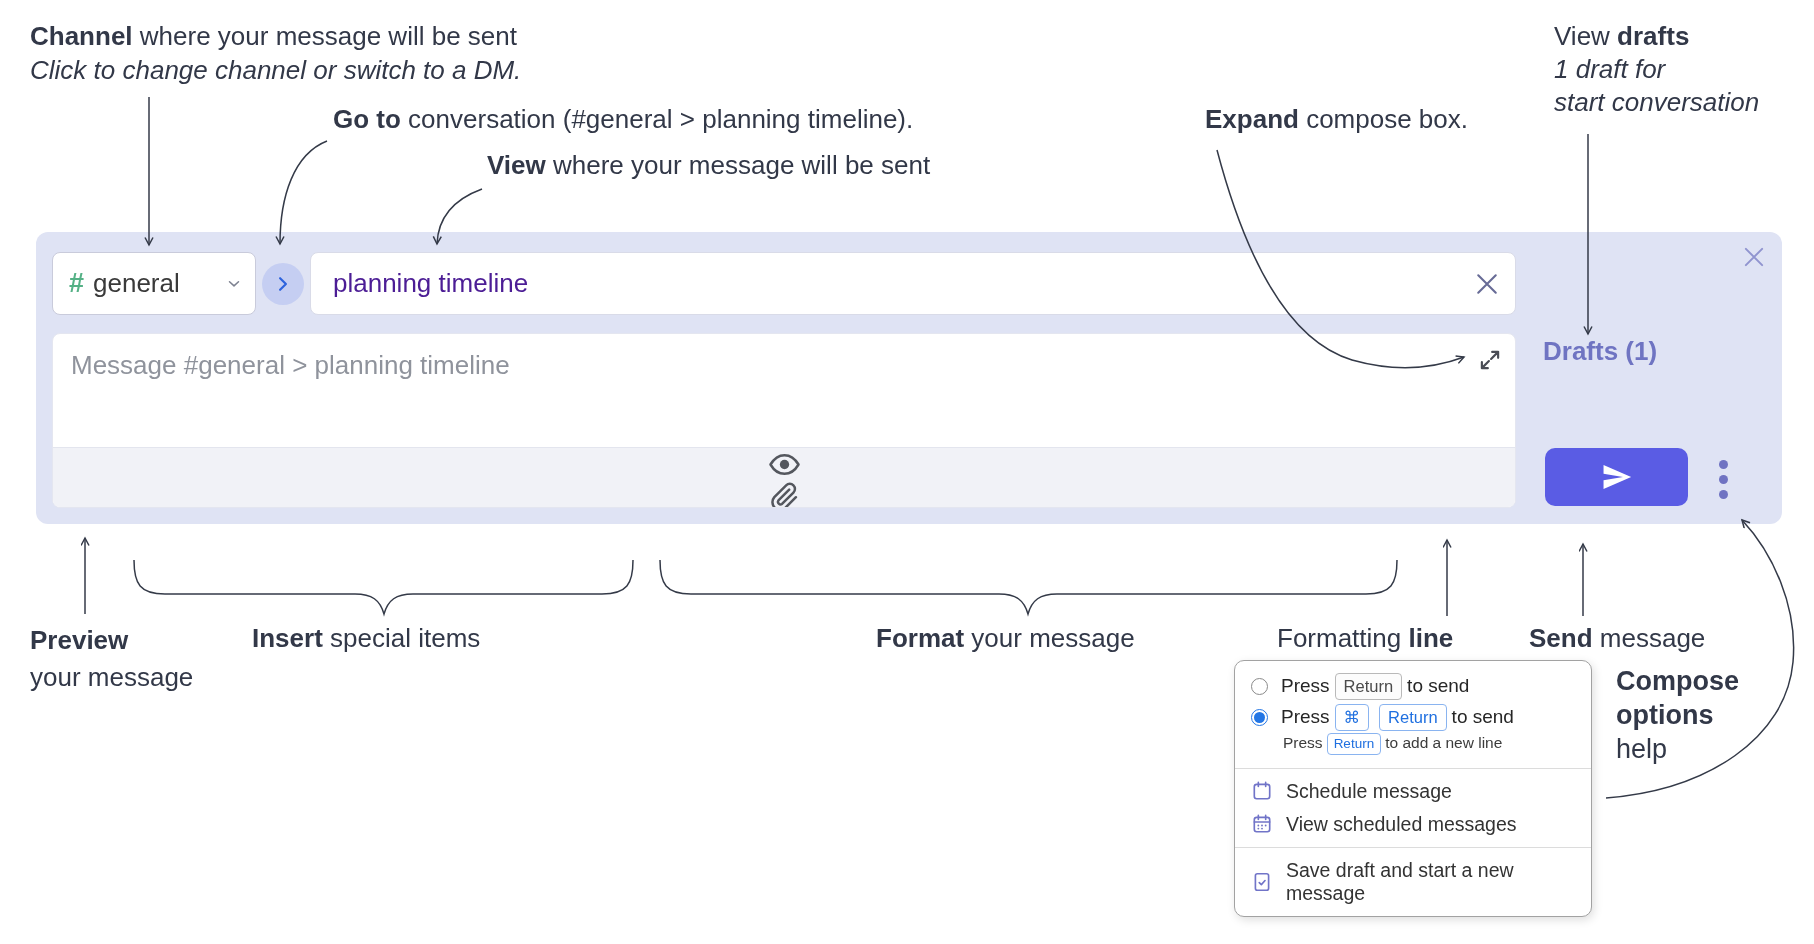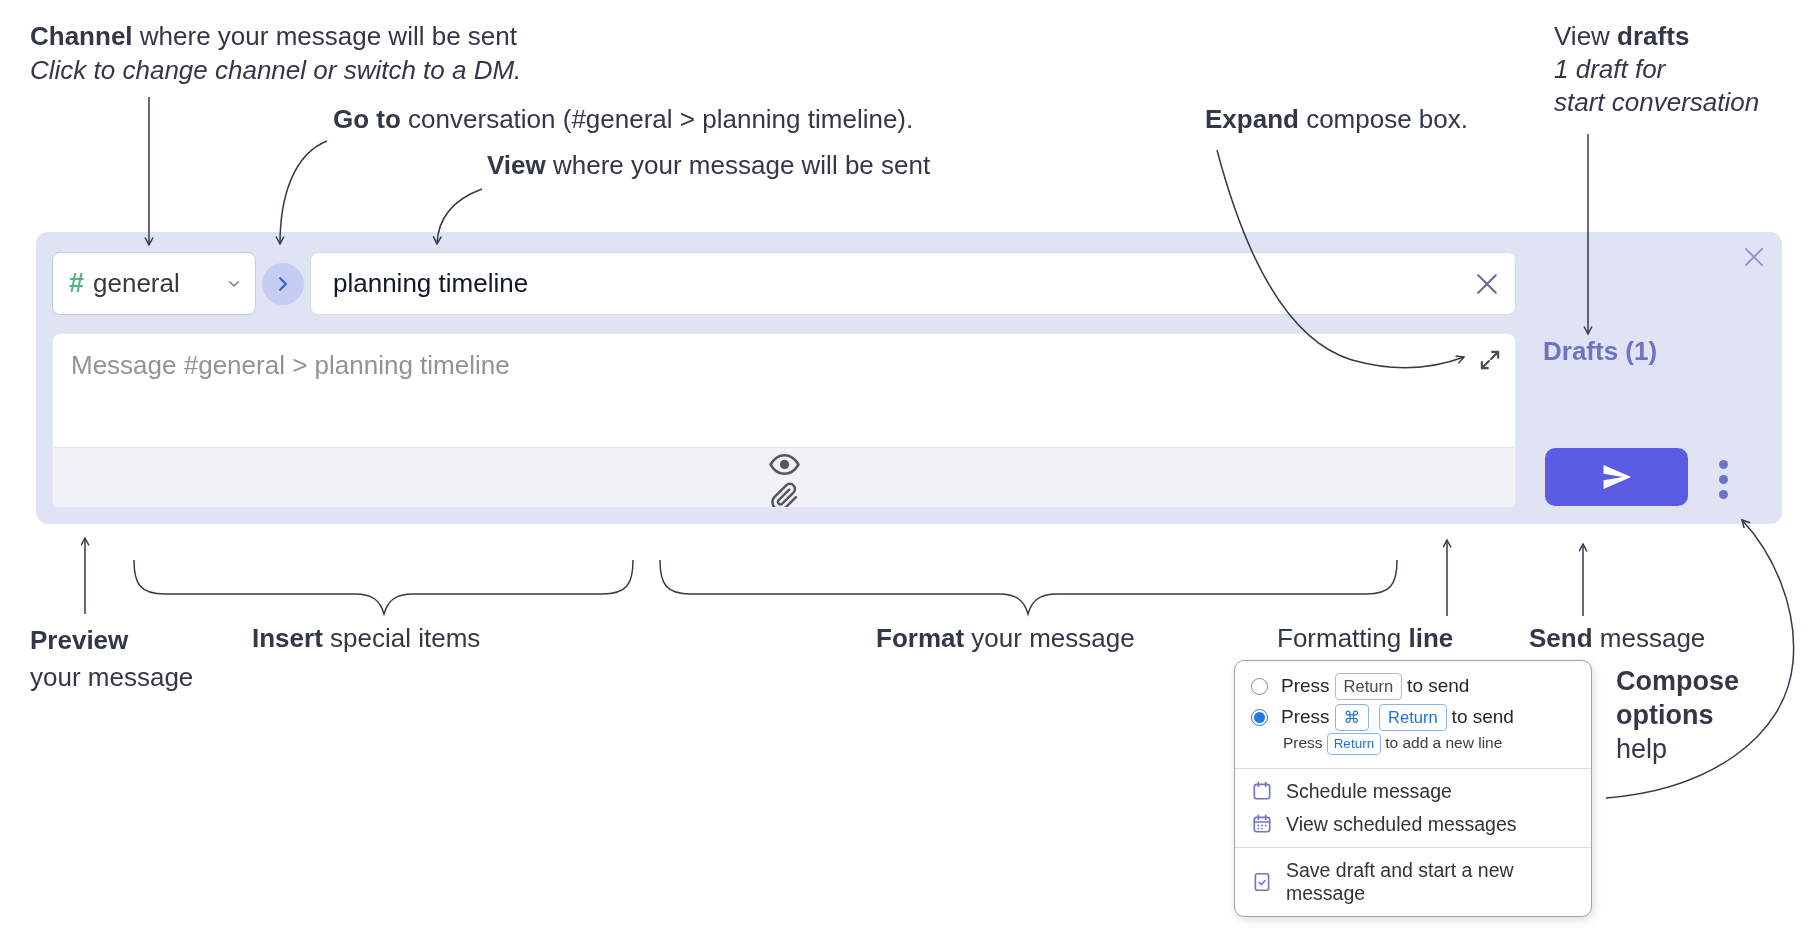--- a/index.html
+++ b/index.html
@@ -14,21 +14,21 @@
   #chan{position:absolute;left:16px;top:20px;width:204px;height:63px;background:#fff;border:1px solid #c9cbdb;
         border-radius:8px;display:flex;align-items:center;padding:0 12px 0 16px;box-sizing:border-box;cursor:pointer;}
   #chan .hash{font-size:27px;font-weight:bold;color:#55b186;margin-right:9px;}
   #chan .cname{font-size:26px;color:#3a3a3a;}
   #chan svg{margin-left:auto;width:18px;height:18px;fill:none;stroke:#7d8190;stroke-width:2;stroke-linecap:round;stroke-linejoin:round;}
   #go-btn{position:absolute;left:226px;top:31px;width:42px;height:42px;border-radius:50%;background:#c5cef2;border:none;
           display:flex;align-items:center;justify-content:center;cursor:pointer;padding:0;}
   #go-btn svg{width:20px;height:20px;fill:none;stroke:#2d63dd;stroke-width:2.6;stroke-linecap:round;stroke-linejoin:round;}
   #topic{position:absolute;left:274px;top:20px;width:1206px;height:63px;background:#fff;border:1px solid #d9dbe8;border-radius:8px;box-sizing:border-box;}
   #topic input{position:absolute;inset:0;border:none;outline:none;background:transparent;font-family:"Liberation Sans",sans-serif;
-               font-size:26px;color:#0f172a;padding:0 60px 0 22px;width:100%;box-sizing:border-box;}
+               font-size:26px;color:#4c1d95;padding:0 60px 0 22px;width:100%;box-sizing:border-box;}
   #topic-clear{position:absolute;right:14px;top:17px;width:28px;height:28px;cursor:pointer;}
   #topic-clear svg{width:28px;height:28px;fill:none;stroke:#676b96;stroke-width:1.8;stroke-linecap:round;}
   #close-x{position:absolute;left:1705px;top:12px;width:26px;height:26px;cursor:pointer;}
   #close-x svg{width:26px;height:26px;fill:none;stroke:#9094cf;stroke-width:1.8;stroke-linecap:round;}
   #msg-area{position:absolute;left:16px;top:101px;width:1464px;height:175px;background:#fff;border:1px solid #e4e6f0;
             border-radius:8px;box-sizing:border-box;overflow:hidden;}
   #msg-area textarea{position:absolute;left:0;top:0;width:100%;height:110px;border:none;outline:none;resize:none;background:transparent;
             font-family:"Liberation Sans",sans-serif;font-size:26px;color:#1f1f1f;padding:16px 64px 0 18px;box-sizing:border-box;}
   #msg-area textarea::placeholder{color:#8f939c;opacity:1;}
   #expand-btn{position:absolute;right:12px;top:13px;width:26px;height:26px;cursor:pointer;}

